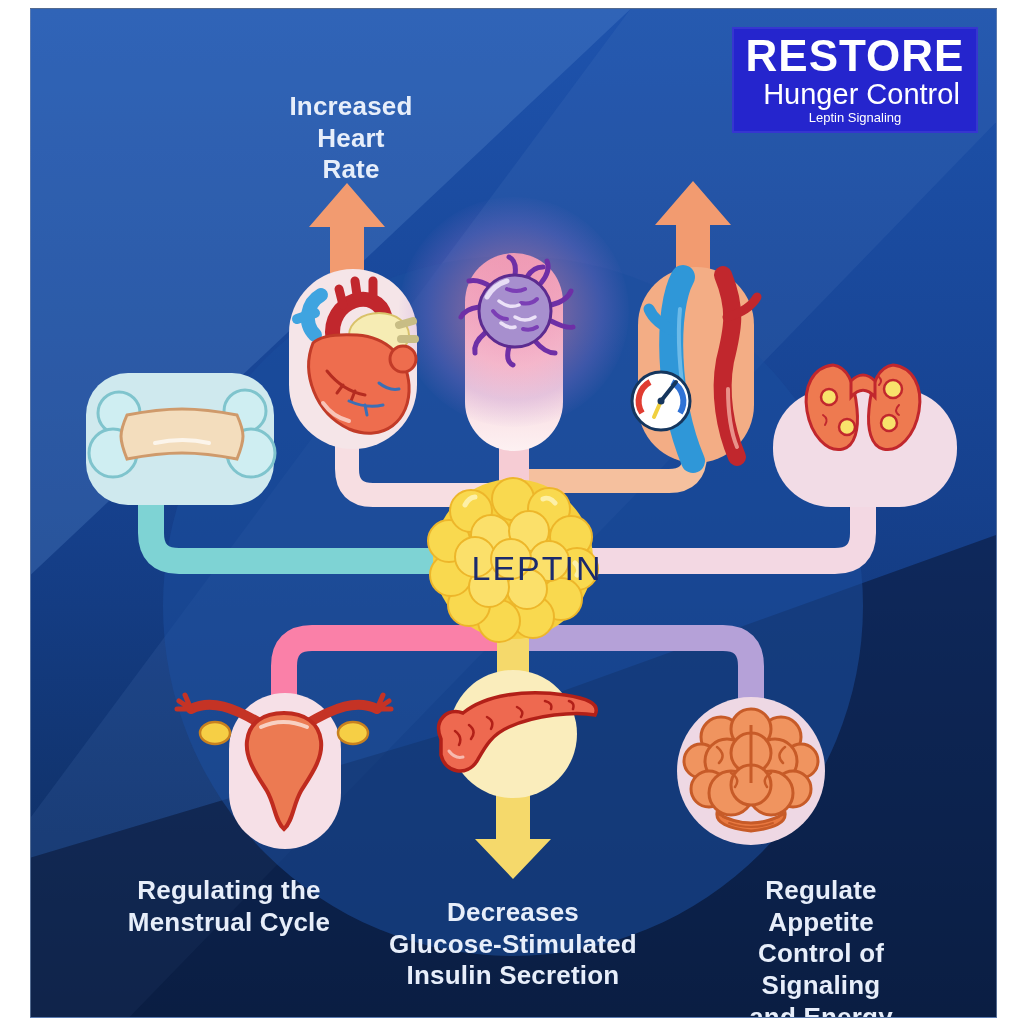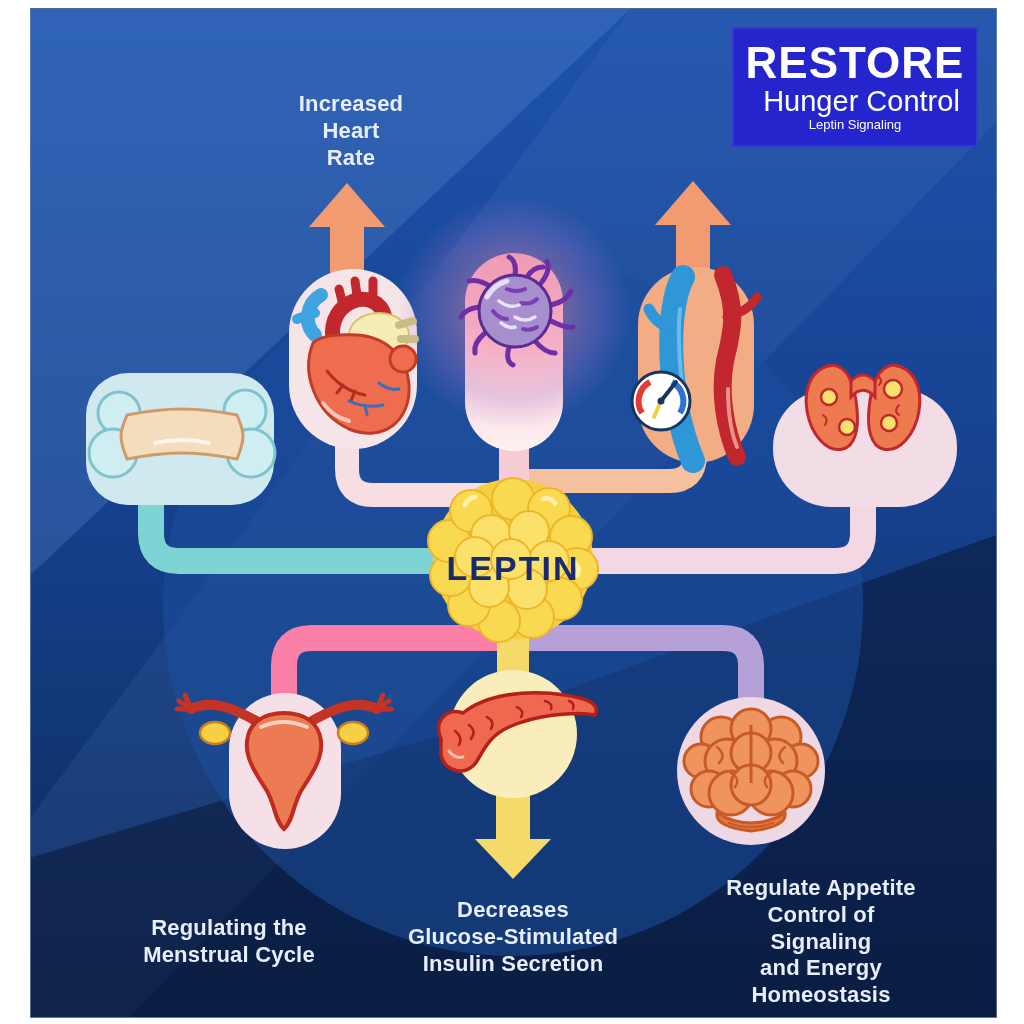--- a/index.html
+++ b/index.html
@@ -13,29 +13,29 @@
            clip-path:polygon(0 0,62% 0,0 56%);background:rgba(105,150,215,.25);}
   .streak2{position:absolute;left:30px;top:8px;width:967px;height:1010px;
            clip-path:polygon(62% 0,100% 0,100% 11%,10% 100%,0 100%,0 80%);background:rgba(90,135,200,.14);}
   .bottomwave{position:absolute;left:30px;top:8px;width:967px;height:1010px;
            clip-path:polygon(0 84%,42% 72%,100% 52%,100% 100%,0 100%);background:rgba(7,18,46,.5);}
   .bigcircle{position:absolute;left:162px;top:255px;width:700px;height:700px;border-radius:50%;
            background:rgba(28,78,158,.55);}
   
   .pod{position:absolute;}
   .label{position:absolute;transform:translateX(-50%);text-align:center;color:#e7eefa;
-         font-size:22px;font-weight:600;line-height:1.22;white-space:pre-line;letter-spacing:.2px;}
+         font-size:26px;font-weight:600;line-height:1.22;white-space:pre-line;letter-spacing:.2px;}
   .glow{position:absolute;left:398px;top:196px;width:230px;height:230px;border-radius:50%;
         background:radial-gradient(circle,rgba(238,132,178,.55) 0%,rgba(238,132,178,.34) 34%,rgba(165,115,205,.24) 54%,rgba(165,115,205,0) 72%);}
   .iconsvg{position:absolute;overflow:visible;}
   
-  .leptin-label{position:absolute;left:512px;top:548px;transform:translateX(-50%);
-        color:#1a2a6e;font-size:34px;font-weight:700;letter-spacing:2px;}
-  
-  .brand{position:absolute;left:731px;top:26px;width:246px;height:120px;background:#2525cd;
+  .leptin-label{position:absolute;left:536px;top:548px;transform:translateX(-50%);
+        color:#1a2a6e;font-size:34px;font-weight:400;letter-spacing:2px;}
+  
+  .brand{position:absolute;left:731px;top:26px;width:246px;height:106px;background:#2525cd;
          color:#ffffff;text-align:center;display:flex;flex-direction:column;justify-content:center;
          box-shadow:inset 0 0 0 2px rgba(255,255,255,.08);}
   .brand .t1{font-size:44px;font-weight:600;line-height:1.02;letter-spacing:1px;}
   .brand .t2{font-size:29px;font-weight:500;line-height:1.05;padding-left:13px;}
   .brand .t3{font-size:13px;font-weight:500;line-height:1.25;}
 </style>
 </head>
 <body>
 
 <div class="frame">
@@ -228,21 +228,21 @@
          <circle cx="80" cy="82" r="20" fill="#fbe06a"></circle>
        </g>
        <path d="M34,28 a10,14 20 0 1 10,-8 M112,22 a10,14 -20 0 1 12,4 M144,86 a12,10 0 0 1 2,12" fill="none" stroke="#fdf0a8" stroke-width="5" stroke-linecap="round"></path>
      </g>
    </svg>
    <div class="leptin-label">LEPTIN</div>
 
    <div class="label" style="left:350px;top:90px">Increased
 Heart
 Rate</div>
-   <div class="label" style="left:228px;top:914px">Regulating the
+   <div class="label" style="left:228px;top:874px">Regulating the
 Menstrual Cycle</div>
    <div class="label" style="left:512px;top:896px">Decreases
 Glucose-Stimulated
 Insulin Secretion</div>
    <div class="label" style="left:820px;top:874px">Regulate Appetite
 Control of Signaling
 and Energy Homeostasis</div>
 
    <div class="brand">
      <div class="t1">RESTORE</div>

